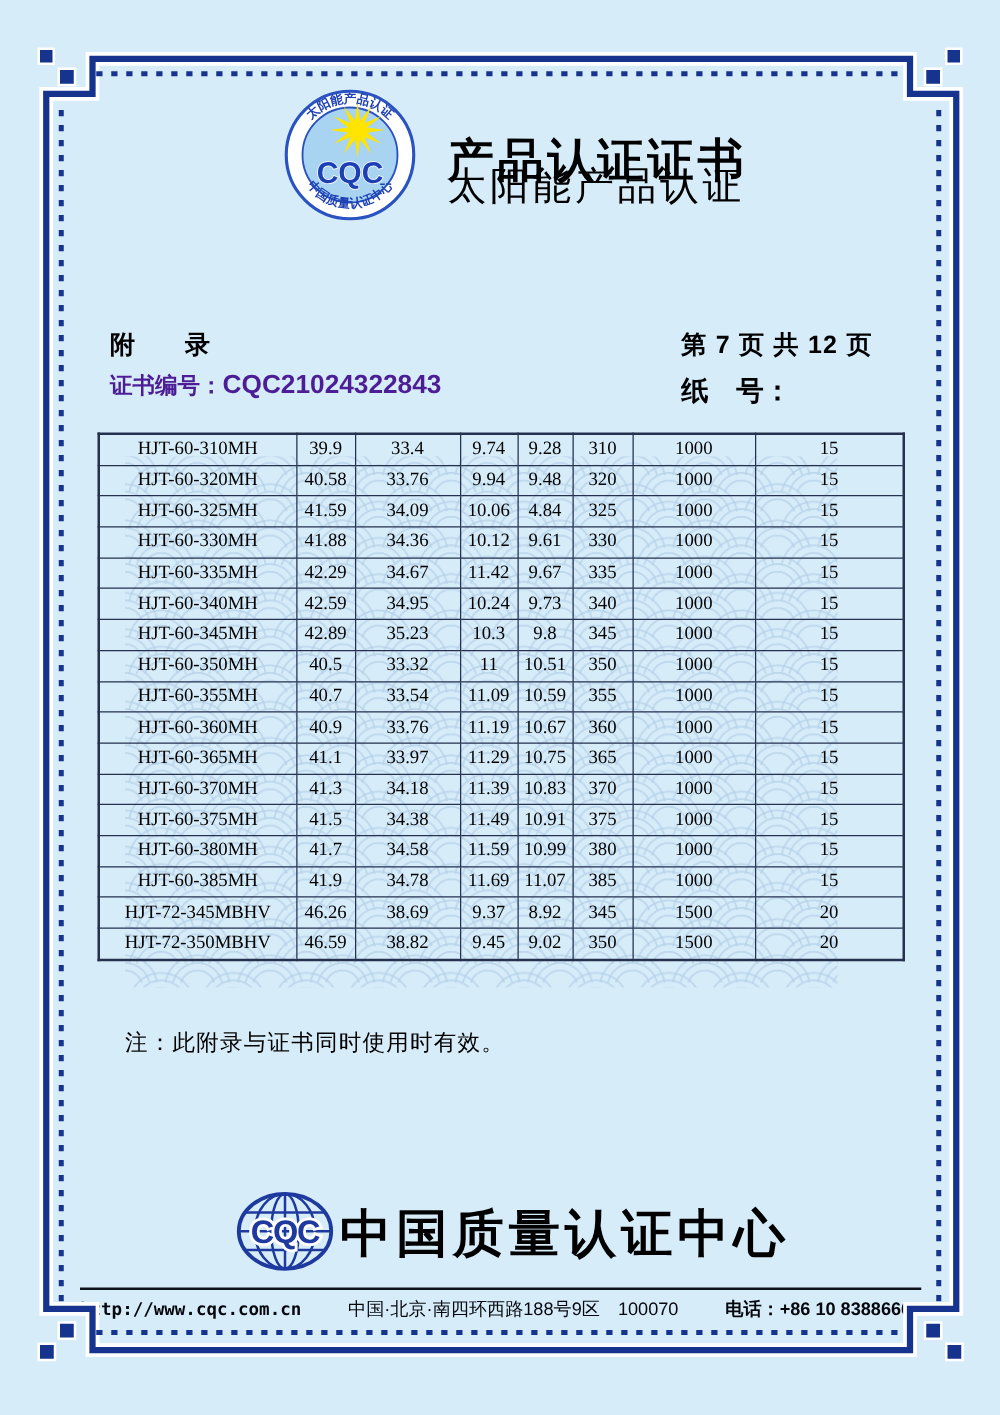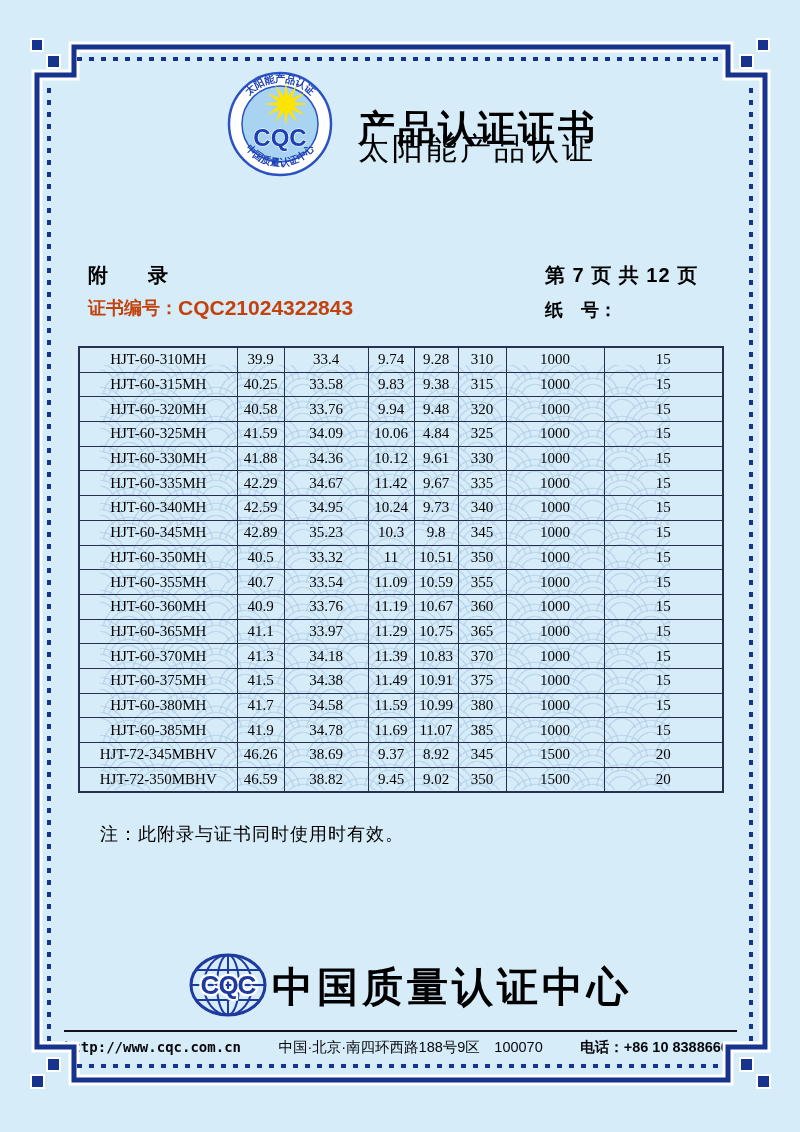--- a/index.html
+++ b/index.html
@@ -22,24 +22,24 @@
     font-size:37px;font-weight:900;color:#000;letter-spacing:3px;margin-top:28px;
   }
   .subtitle{
     position:absolute;left:358px;top:128px;z-index:2;
     font-size:31px;font-weight:500;color:#000;letter-spacing:3px;
   }
 
   
   .meta-appendix{position:absolute;left:88px;top:262px;font-size:20px;font-weight:700;color:#000;z-index:2;font-family:Liberation Mono, monospace;}
   .meta-pageinfo{position:absolute;left:545px;top:262px;font-size:20px;font-weight:700;color:#000000;z-index:2;letter-spacing:1px;}
-  .meta-certno{position:absolute;left:88px;top:296px;z-index:2;color:#c2410c;}
+  .meta-certno{position:absolute;left:88px;top:296px;z-index:2;color:#4c1d95;}
   .meta-certno .lbl{font-size:18px;font-weight:700;vertical-align:middle;}
   .meta-certno .val{font-size:21px;font-weight:700;letter-spacing:0px;vertical-align:middle;}
-  .meta-paperno{position:absolute;left:545px;top:298px;font-size:18px;font-weight:700;color:#000;z-index:2;}
+  .meta-paperno{position:absolute;left:545px;top:298px;font-size:22px;font-weight:700;color:#000;z-index:2;}
 
   
   .watermark{
     position:absolute;left:100px;top:365px;width:570px;height:425px;z-index:0;
     background-image:
       radial-gradient(circle at 50% 115%,
         rgba(140,176,212,0) 13px, rgba(140,176,212,.75) 13.5px, rgba(140,176,212,.75) 14.5px, rgba(140,176,212,0) 15px,
         rgba(140,176,212,0) 19px, rgba(140,176,212,.75) 19.5px, rgba(140,176,212,.75) 20.5px, rgba(140,176,212,0) 21px,
         rgba(140,176,212,0) 25px, rgba(140,176,212,.75) 25.5px, rgba(140,176,212,.75) 26.5px, rgba(140,176,212,0) 27px),
       radial-gradient(circle at 50% 115%,
@@ -132,30 +132,20 @@
         <col style="width:119px">
     </colgroup>
     <tbody>
         <tr>
           <td>HJT-60-310MH</td>
           <td>39.9</td>
           <td>33.4</td>
           <td>9.74</td>
           <td>9.28</td>
           <td>310</td>
-          <td>1000</td>
-          <td>15</td>
-        </tr>
-        <tr>
-          <td>HJT-60-315MH</td>
-          <td>40.25</td>
-          <td>33.58</td>
-          <td>9.83</td>
-          <td>9.38</td>
-          <td>315</td>
           <td>1000</td>
           <td>15</td>
         </tr>
         <tr>
           <td>HJT-60-320MH</td>
           <td>40.58</td>
           <td>33.76</td>
           <td>9.94</td>
           <td>9.48</td>
           <td>320</td>

